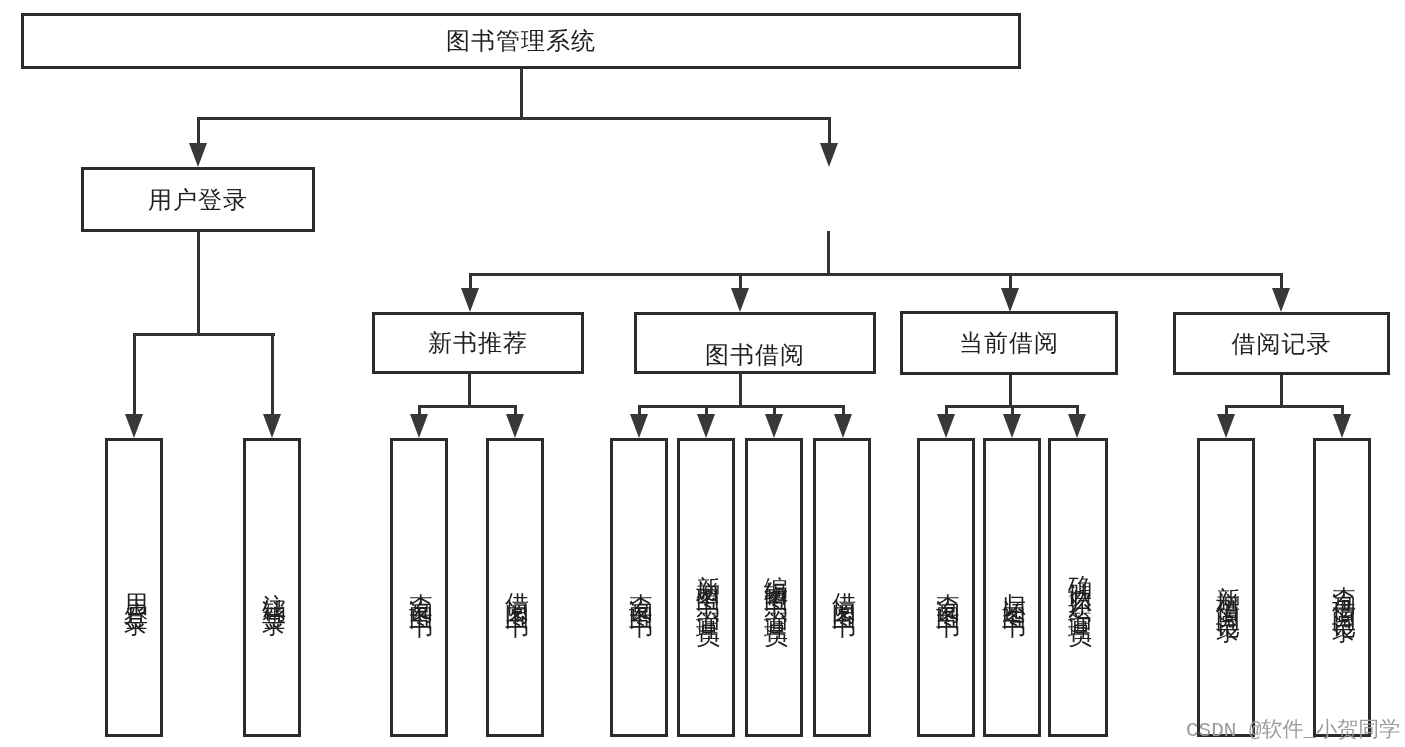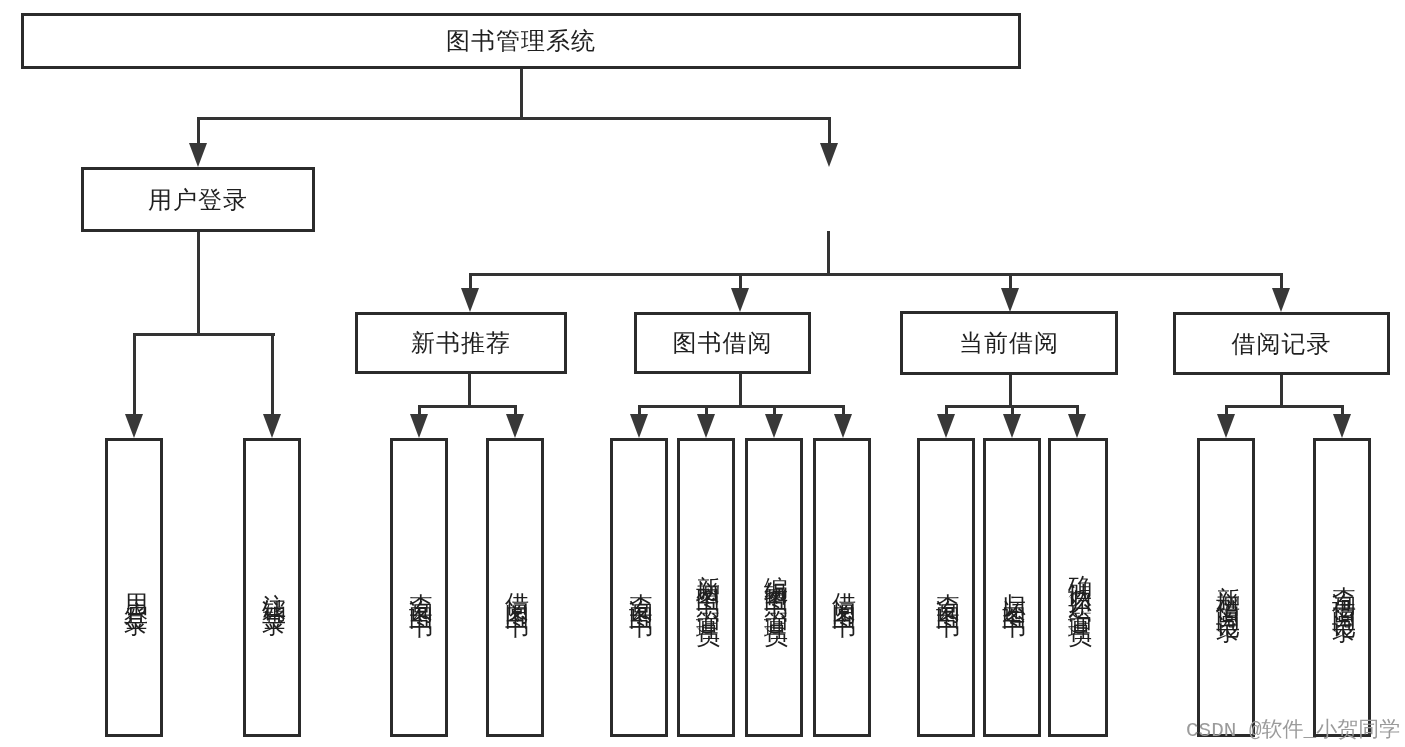--- a/index.html
+++ b/index.html
@@ -93,24 +93,24 @@
   <div class="hline" style="left:468.5px;top:273px;width:814px;"></div>
   <div class="vline" style="left:468.5px;top:273px;height:17px;"></div>
   <div class="ahead" style="left:461px;top:288px;"></div>
   <div class="vline" style="left:738.5px;top:273px;height:17px;"></div>
   <div class="ahead" style="left:731px;top:288px;"></div>
   <div class="vline" style="left:1008.5px;top:273px;height:17px;"></div>
   <div class="ahead" style="left:1001px;top:288px;"></div>
   <div class="vline" style="left:1279.5px;top:273px;height:17px;"></div>
   <div class="ahead" style="left:1272px;top:288px;"></div>
 
-  <div class="box" style="left:355px;top:312px;width:212px;height:62px;">
+  <div class="box" style="left:372px;top:312px;width:212px;height:62px;">
     <span>新书推荐</span>
   </div>
-  <div class="box" style="left:634px;top:312px;width:177px;height:62px;">
+  <div class="box" style="left:634px;top:312px;width:242px;height:62px;align-items:flex-end;">
     <span>图书借阅</span>
   </div>
   <div class="box" style="left:1173px;top:312px;width:217px;height:63px;">
     <span>借阅记录</span>
   </div>
   <div class="box" style="left:900px;top:311px;width:218px;height:64px;">
     <span>当前借阅</span>
   </div>
 
   <div class="vline" style="left:467.5px;top:373px;height:34px;"></div>

